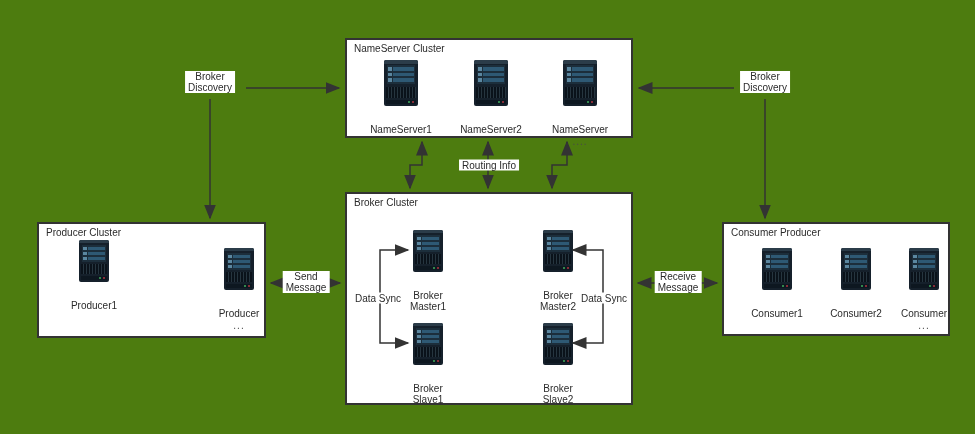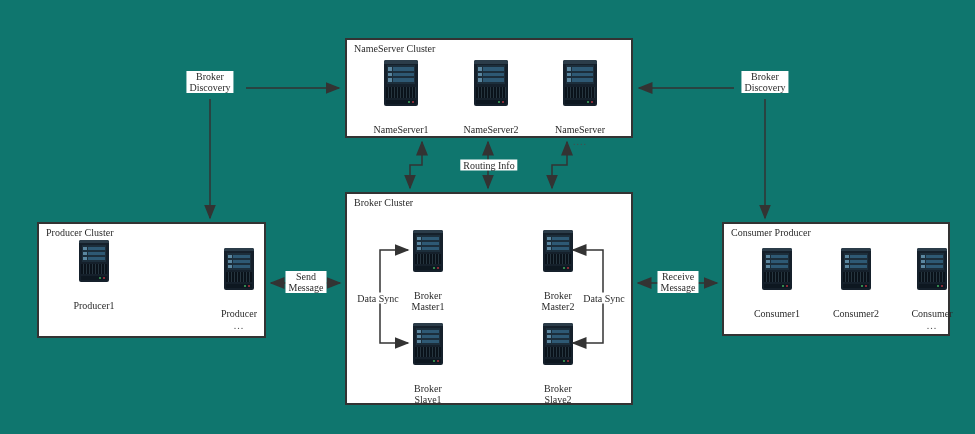--- a/index.html
+++ b/index.html
@@ -1,18 +1,18 @@
 <!DOCTYPE html>
 <html><head>
 <meta charset="utf-8">
 <style>
   html,body{margin:0;padding:0;background:#fff;}
   .canvas{
-    position:relative;width:975px;height:434px;background:#0f766e;
-    font-family:Liberation Serif, serif;color:#2b2b2b;overflow:hidden;
+    position:relative;width:975px;height:434px;background:#4d7c0f;
+    font-family:Liberation Sans, sans-serif;color:#2b2b2b;overflow:hidden;
   }
   
   .cluster{
     position:absolute;border:2px solid #333;background:#fff;box-sizing:border-box;
   }
   .cluster-title{
     position:absolute;top:3px;left:7px;font-size:10px;color:#2b2b2b;white-space:nowrap;
   }
   
   .server-node{
@@ -240,21 +240,21 @@
             <div class="srv-row"></div>
           </div>
           <div class="srv-vent"></div>
           <div class="srv-base">
             <span class="led led-g"></span>
             <span class="led led-r"></span>
           </div>
         </div>
       <div class="server-label">Consumer2</div>
     </div>
-    <div class="server-node" style="left:168px;top:24px;">
+    <div class="server-node" style="left:160px;top:24px;">
       <div class="server-icon">
           <div class="srv-band"></div>
           <div class="srv-panel">
             <div class="srv-row"></div>
             <div class="srv-row"></div>
             <div class="srv-row"></div>
           </div>
           <div class="srv-vent"></div>
           <div class="srv-base">
             <span class="led led-g"></span>

